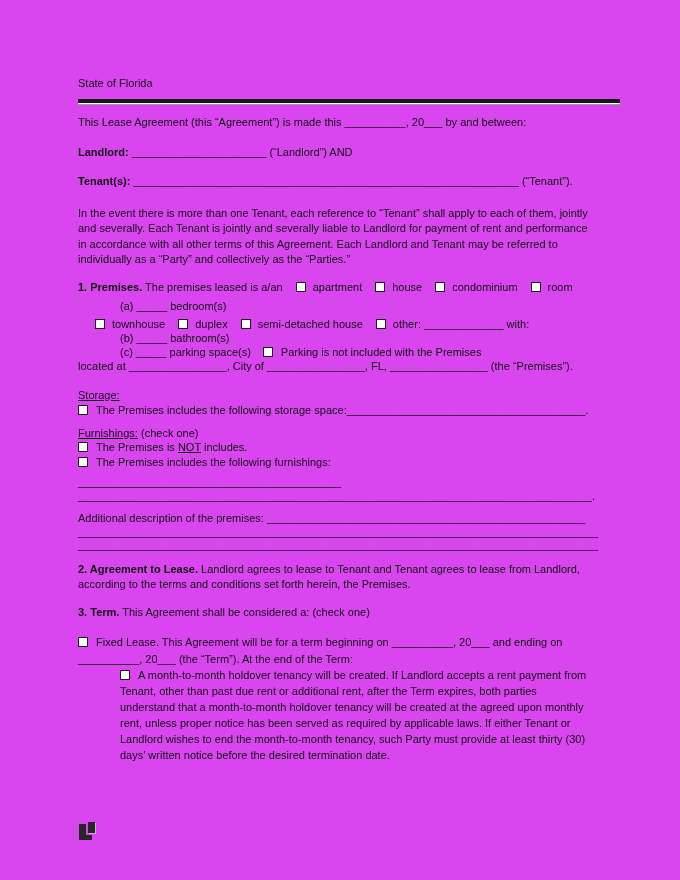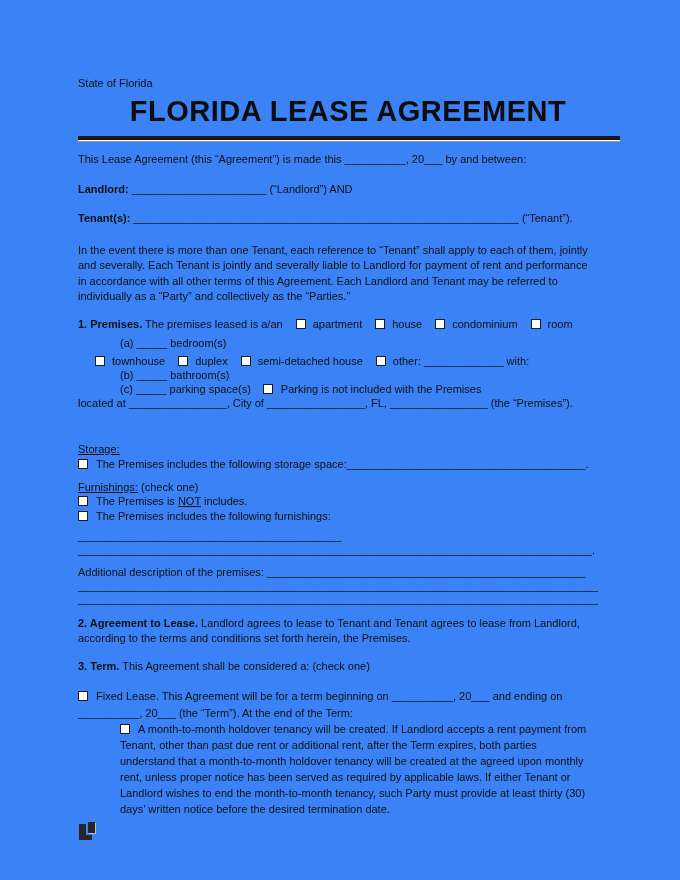--- a/index.html
+++ b/index.html
@@ -1,20 +1,20 @@
 <!DOCTYPE html>
 <html><head>
 <meta charset="utf-8">
 <style>
   html,body{margin:0;padding:0;background:#fff;}
   .page{
     position:relative;
     width:680px;height:880px;
     box-sizing:border-box;
-    background:#3b82f6;
+    background:#d946ef;
     color:#111;
     font-family:"Liberation Sans",sans-serif;
     font-size:11px;
     line-height:15.5px;
     padding:76px 62px 0 78px;
     overflow:hidden;
   }
   .pre{white-space:pre-wrap;}
   b{font-weight:bold;}
   .u{text-decoration:underline;}
@@ -23,21 +23,21 @@
   .title{margin:5px 0 0;font-size:29px;line-height:32px;font-weight:bold;text-align:center;letter-spacing:.5px;color:#0d0d0d;}
   .rule{margin-top:9px;height:1px;border-top:4px solid #161616;border-bottom:1px solid #9a9a9a;background:#fff;margin-right:-2px;}
   .mt-intro{margin-top:10px;}
   .mt-party{margin-top:14px;}
   .mt-multi{margin-top:16px;}
   .mt-sec1{margin-top:12px;}
   .row2{margin-top:3px;padding-left:17px;}
   .abc{padding-left:42px;line-height:13.5px;}
   .abc-first{margin-top:5px;}
   .mt-located{margin-top:0;}
-  .mt-storageh{margin-top:30px;}
+  .mt-storageh{margin-top:13px;}
   .furn{line-height:14.5px;}
   .mt-furnh{margin-top:7px;}
   .blank-short{margin-top:7px;line-height:13.5px;}
   .blank-full{line-height:13.5px;}
   .mt-addl{margin-top:9px;}
   .addl-line{line-height:13.5px;}
   .mt-sec2{margin-top:9px;}
   .mt-sec3{margin-top:12px;}
   .fixed{margin-top:14px;line-height:16.5px;}
   .holdover{margin-left:42px;line-height:16px;}
@@ -55,21 +55,20 @@
   .lg-stem{left:0;top:2px;width:7px;height:16px;}
   .lg-foot{left:0;bottom:0;width:13px;height:5px;}
   .lg-back{right:0;top:0;width:7px;height:11px;box-shadow:1px 1px 0 #bdbdbd;}
 </style>
 </head>
 <body>
 
 <div class="page">
 
   <div class="state p">State of Florida</div>
-  <div class="title">FLORIDA LEASE AGREEMENT</div>
   <div class="rule"></div>
 
   <p class="p mt-intro">
     <span class="pre">This Lease Agreement (this “Agreement”) is made this __________, 20___ by and between:</span>
   </p>
 
   <p class="p mt-party">
     <b>Landlord:</b><span class="pre"> ______________________ (“Landlord”) AND</span>
   </p>
 

